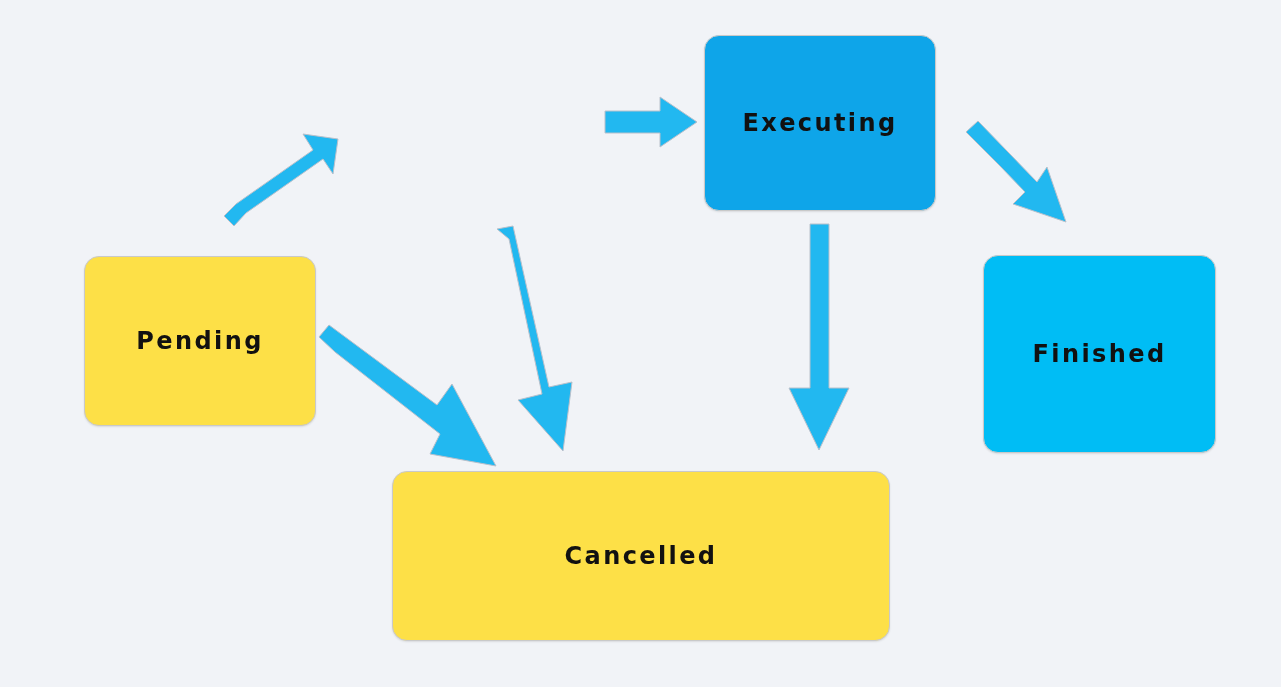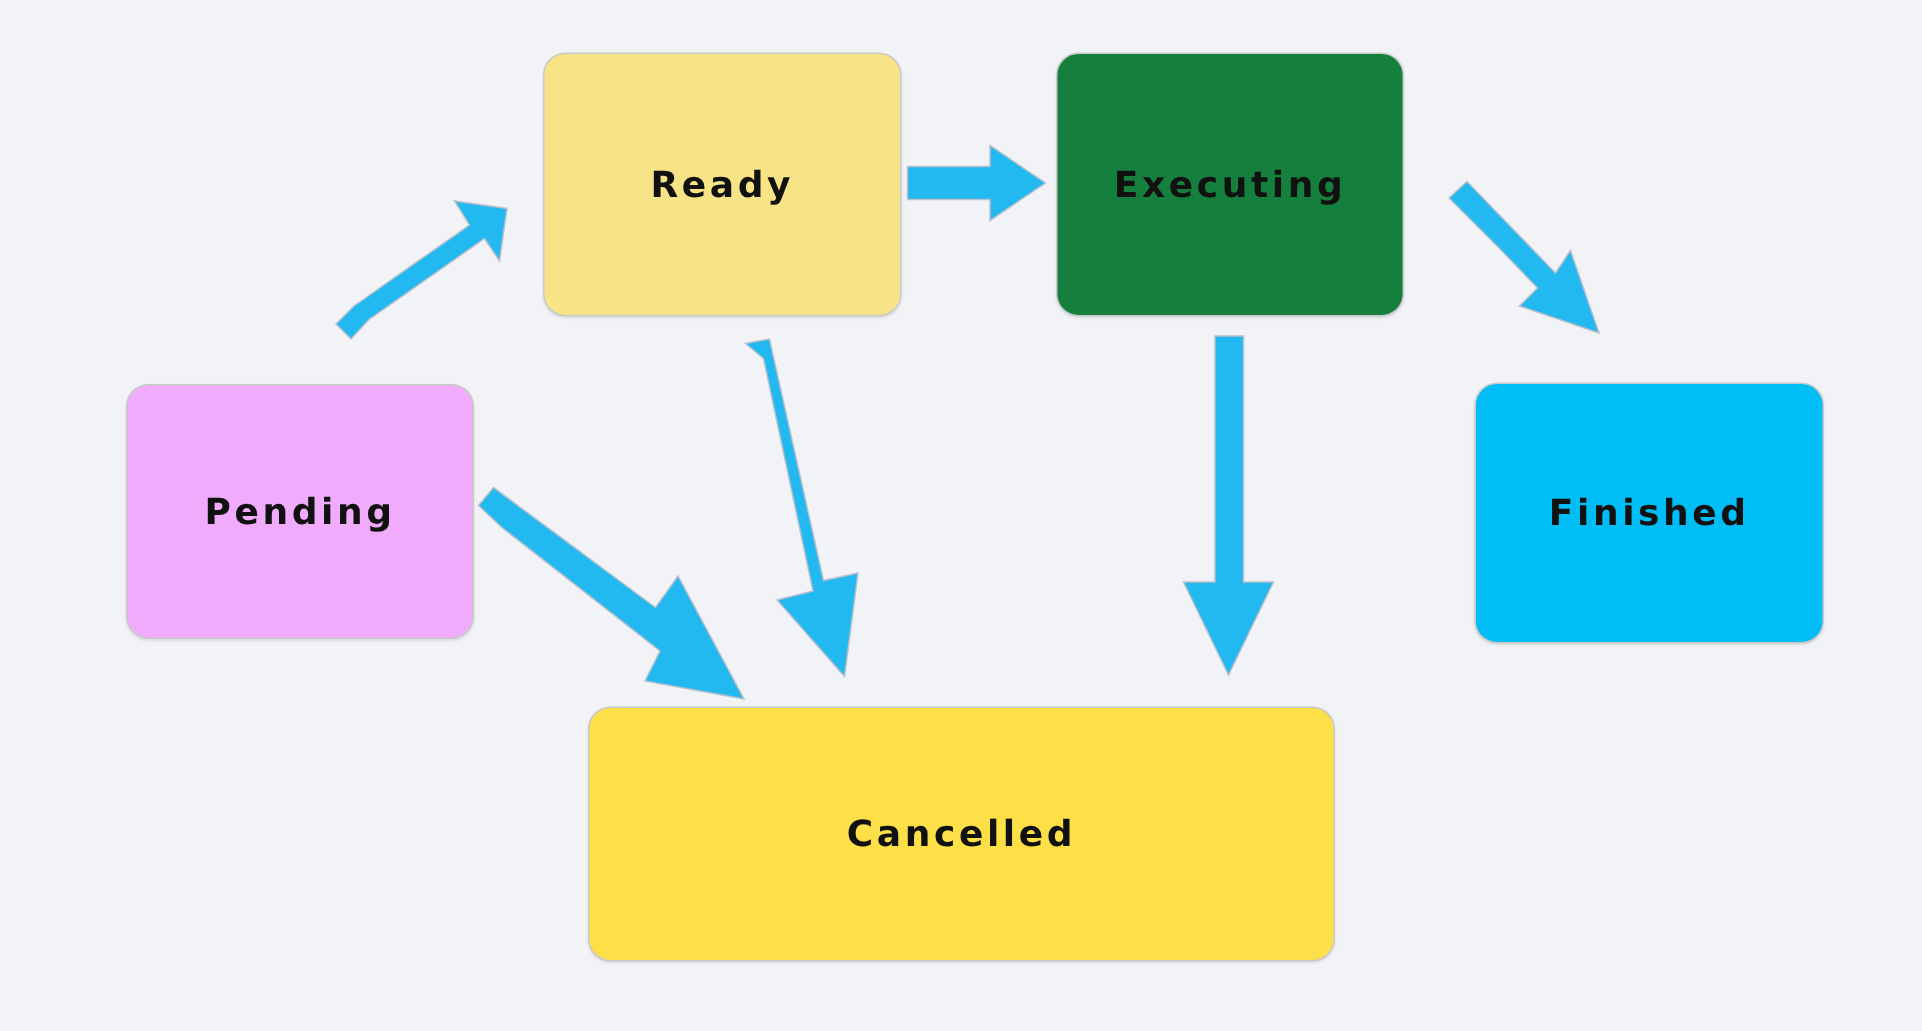--- a/index.html
+++ b/index.html
@@ -74,33 +74,30 @@
 
     <g>
       <polygon fill="#22b8f0" stroke="#b9c0cb" stroke-width="1" points="497,229 513,226 549,387 572,382 563,451 518,400 542,394 509,239"></polygon>
     </g>
 
     <g>
       <polygon fill="#22b8f0" stroke="#b9c0cb" stroke-width="1" points="810,224 829,224 829,388 849,388 819,450 789,388 810,388"></polygon>
     </g>
   </svg>
 
-  <div class="state-node" style="left:84px; top:256px; width:232px; height:170px; background:#f0abfc;">
+  <div class="state-node" style="left:84px; top:256px; width:232px; height:170px; background:#fde047;">
     <span class="state-label">Pending</span>
   </div>
 
-  <div class="state-node" style="left:362px; top:35px; width:239px; height:176px; background:#f7e486;">
-    <span class="state-label">Ready</span>
-  </div>
 
-  <div class="state-node" style="left:704px; top:35px; width:232px; height:176px; background:#15803d;">
+  <div class="state-node" style="left:704px; top:35px; width:232px; height:176px; background:#0ea5e9;">
     <span class="state-label">Executing</span>
   </div>
 
-  <div class="state-node" style="left:983px; top:255px; width:233px; height:174px; background:#00bdf5;">
+  <div class="state-node" style="left:983px; top:255px; width:233px; height:198px; background:#00bdf5;">
     <span class="state-label">Finished</span>
   </div>
 
   <div class="state-node" style="left:392px; top:471px; width:498px; height:170px; background:#fde047;">
     <span class="state-label">Cancelled</span>
   </div>
 
 </div>
 
 </body></html>

